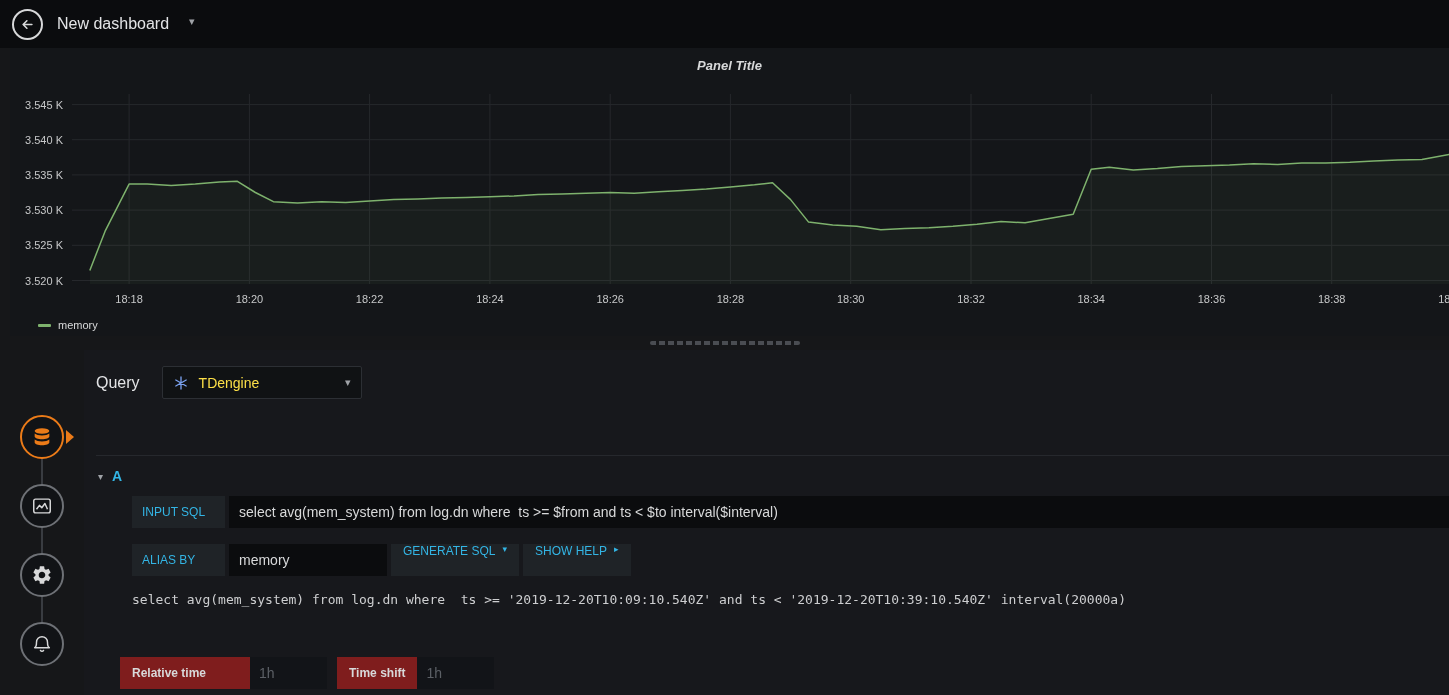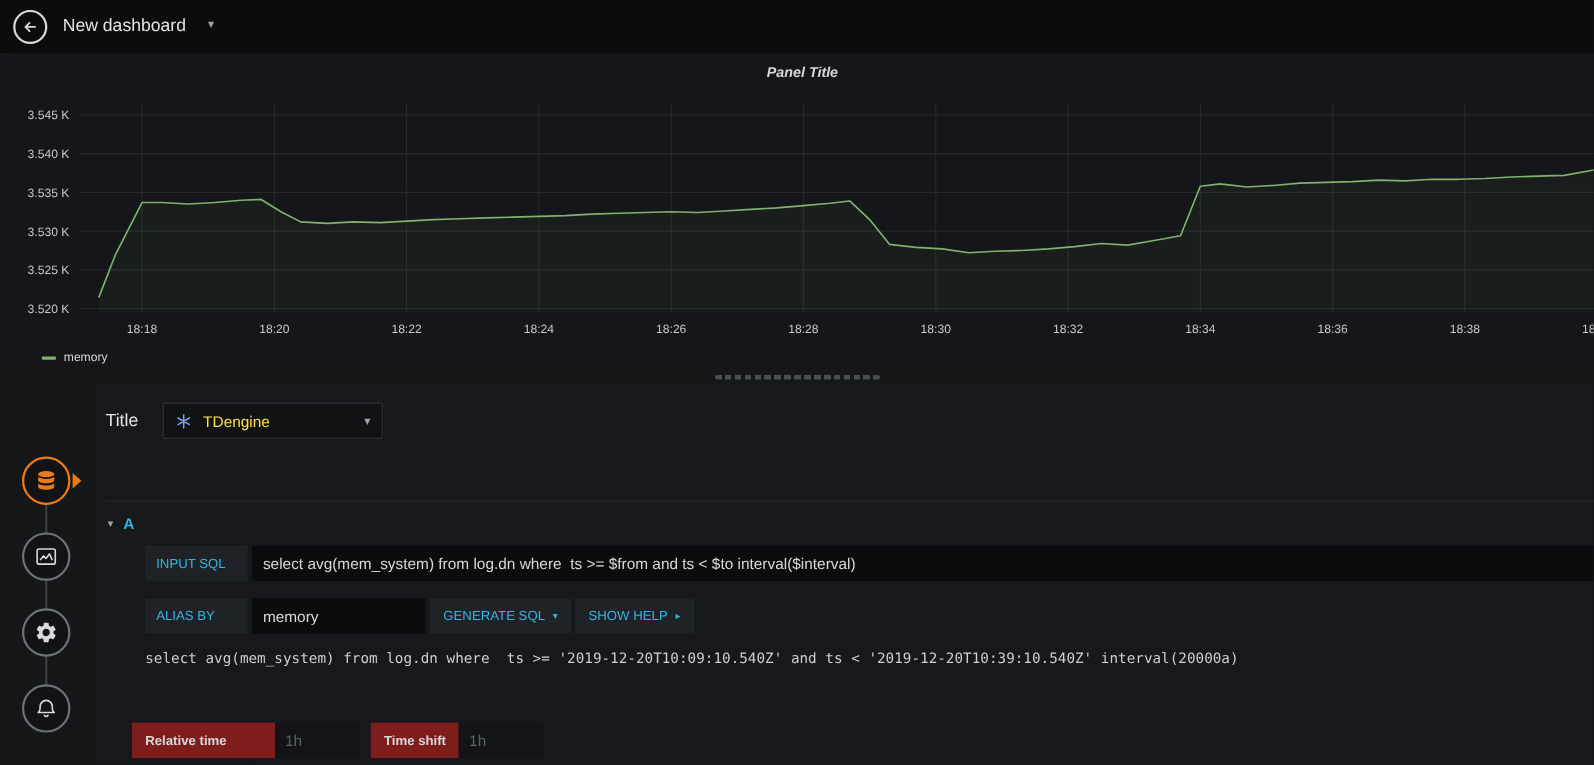--- a/index.html
+++ b/index.html
@@ -45,21 +45,21 @@
   .ref-caret{font-size:10px;color:#9fa2a7;}
   .ref-id{font-size:14px;font-weight:700;color:#33b5e5;}
   .rows{margin-left:36px;margin-top:12px;display:flex;flex-direction:column;gap:16px;}
   .row{display:flex;gap:4px;height:32px;}
   .cell-label{width:93px;flex:none;background:#1f2327;color:#33b5e5;font-size:12px;font-weight:500;
     display:flex;align-items:center;padding-left:10px;}
   input{font-family:inherit;}
   .sql-input{flex:1;background:#0b0c0e;border:0;outline:0;color:#d8d9da;font-size:14px;padding:0 10px;}
   .alias-input{width:158px;flex:none;background:#0b0c0e;border:0;outline:0;color:#d8d9da;font-size:14px;padding:0 10px;}
   .btn-blue{background:#1f2327;border:0;color:#33b5e5;font-size:12px;font-weight:500;padding:0 12px;
-    display:flex;align-items:center;gap:7px;cursor:pointer;font-family:inherit;}
+    display:flex;gap:7px;cursor:pointer;font-family:inherit;}
   .mini-caret{font-size:9px;color:#33b5e5;}
   .generated-sql{margin-left:36px;margin-top:16px;font-family:"DejaVu Sans Mono",monospace;
     font-size:13px;color:#cdced0;white-space:pre;}
   .time-row{margin-left:24px;margin-top:50px;display:flex;gap:10px;}
   .time-group{display:flex;}
   .time-label{background:#7f1d1d;color:#d8d9da;font-size:12px;font-weight:600;display:flex;
     align-items:center;padding:0 12px;height:32px;}
   .rel-label{width:130px;}
   .time-input{width:77px;height:32px;background:#121418;border:0;outline:0;color:#d8d9da;
     font-size:14px;padding:0 9px;}
@@ -165,21 +165,21 @@
     <div class="tab tab4">
       <svg width="22" height="22" viewBox="0 0 24 24" fill="none" stroke="#d8d9da" stroke-width="1.6" stroke-linecap="round" stroke-linejoin="round">
         <path d="M18 10a6 6 0 1 0-12 0c0 5-2 6-2 6h16s-2-1-2-6"></path>
         <path d="M10.3 19a2 2 0 0 0 3.4 0"></path>
       </svg>
     </div>
   </div>
 
   <div class="main">
     <div class="query-header">
-      <span class="query-label">Title</span>
+      <span class="query-label">Query</span>
       <div class="ds-picker">
         <svg width="16" height="16" viewBox="0 0 24 24" fill="none" stroke="#7ba2f0" stroke-width="2" stroke-linecap="round">
           <path d="M12 3v18M4.2 7.5l15.6 9M4.2 16.5l15.6-9"></path>
         </svg>
         <span class="ds-name">TDengine</span>
         <span class="caret">▾</span>
       </div>
     </div>
 
     <div class="ref-section">

